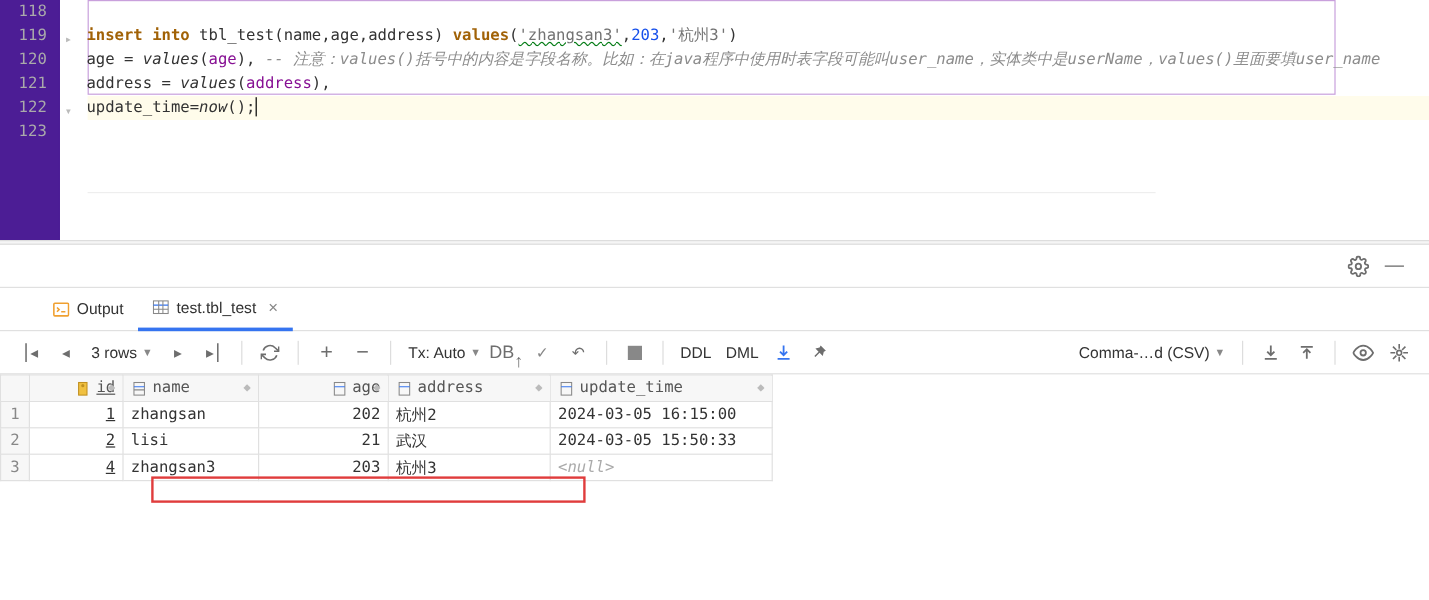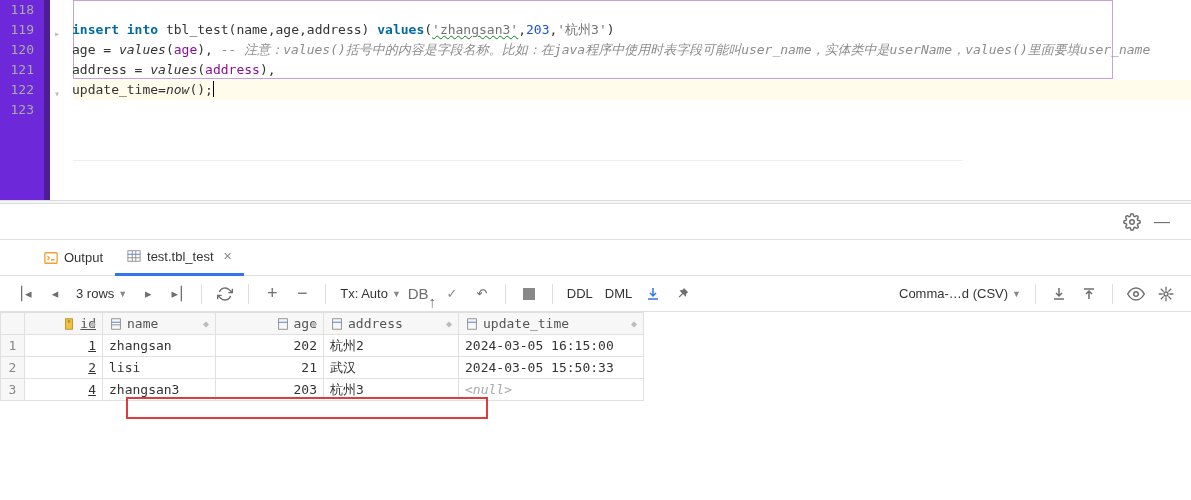--- a/index.html
+++ b/index.html
@@ -13,29 +13,29 @@
       overflow: hidden;
     }
     .editor-pane {
       display: flex;
       height: 200px;
       overflow: hidden;
       position: relative;
     }
     .gutter {
       width: 50px;
-      background: #6d28d9;
+      background: #4c1d95;
       text-align: right;
       padding-right: 10px;
       color: #aaa;
       font-family: "Consolas", monospace;
       font-size: 13px;
       line-height: 20px;
       padding-top: 0;
-      border-right: 6px solid #4c1d95;
+      border-right: 1px solid #4c1d95;
       user-select: none;
     }
     .gutter div { height: 20px; }
     .code-area {
       flex: 1;
       font-family: "Consolas", monospace;
       font-size: 13px;
       line-height: 20px;
       position: relative;
       padding-left: 22px;
@@ -56,21 +56,21 @@
     }
     .last-line-hl {
       position: absolute;
       left: 73px;
       top: 80px;
       right: 0;
       height: 20px;
       background: #fffceb;
       pointer-events: none;
     }
-    .kw { color: #0369a1; font-weight: bold; }
+    .kw { color: #a16207; font-weight: bold; }
     .fn { font-style: italic; color: #333; }
     .str { color: #737373; }
     .num { color: #1750eb; }
     .col { color: #871094; }
     .cmt { color: #8c8c8c; font-style: italic; }
     .caret {
       display: inline-block;
       width: 1px;
       height: 16px;
       background: #000;

